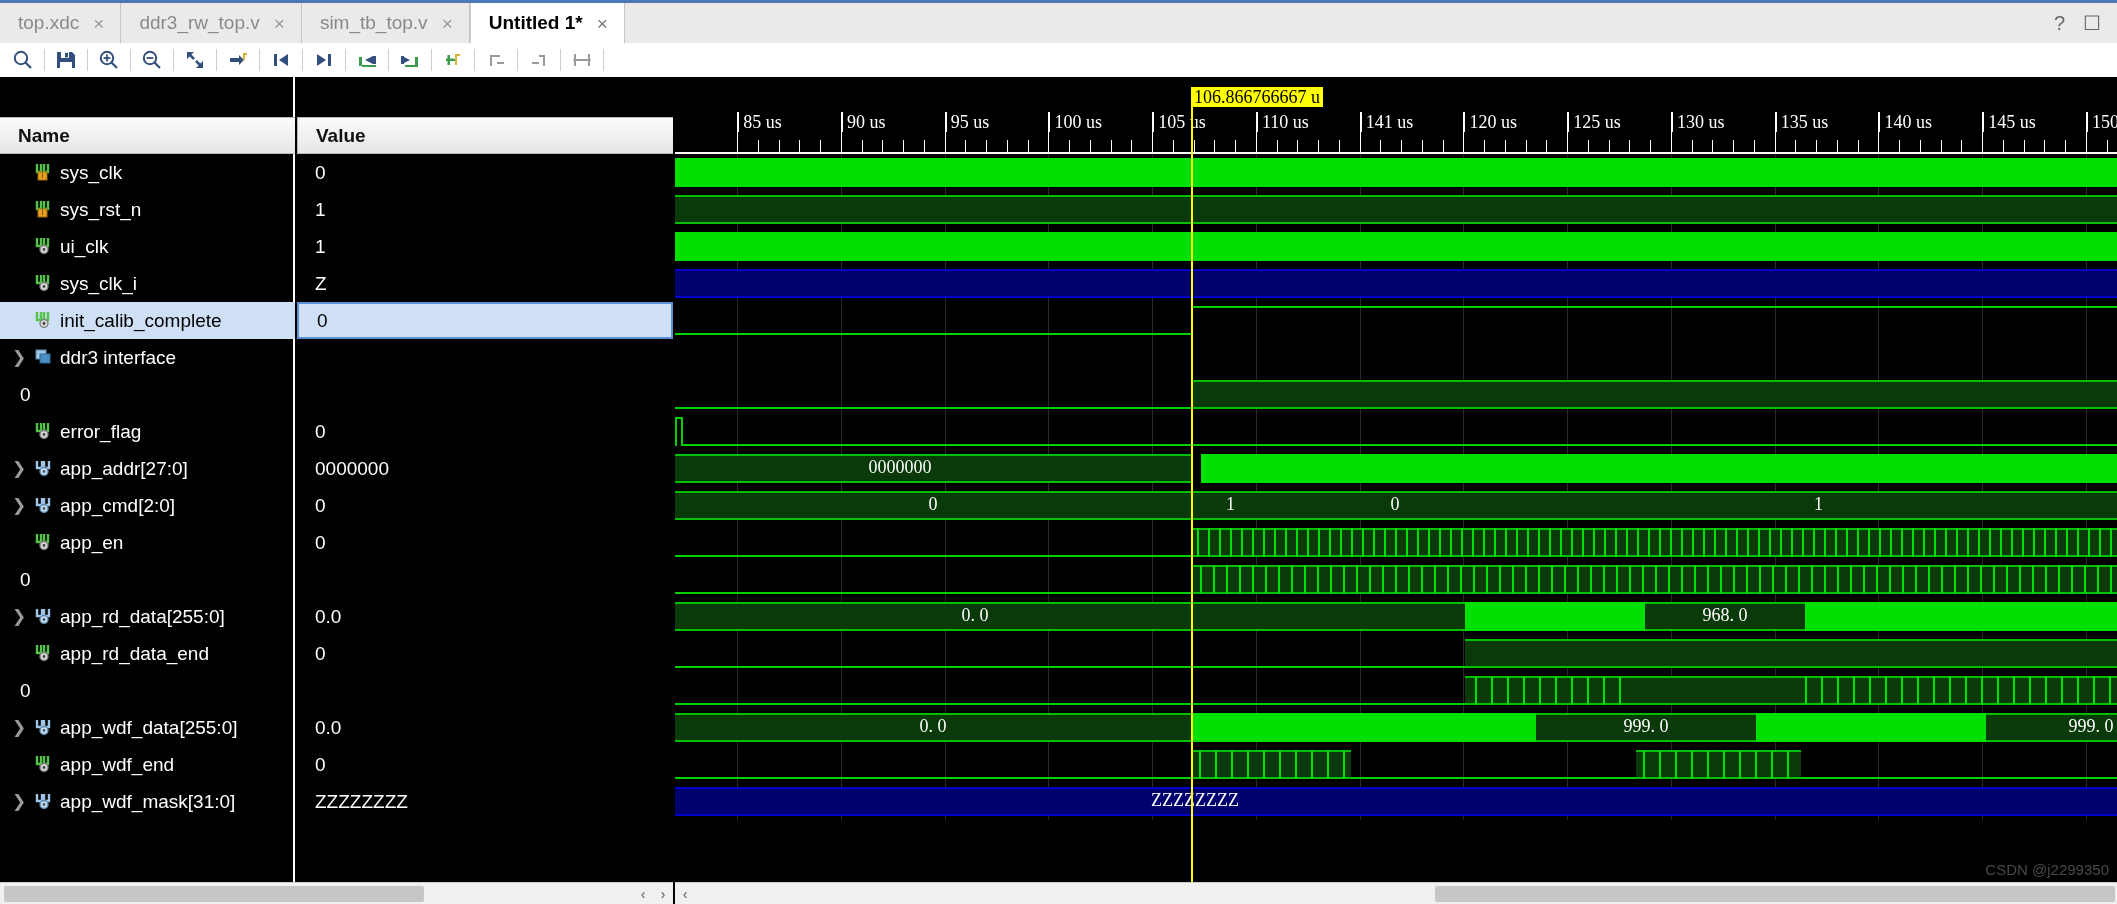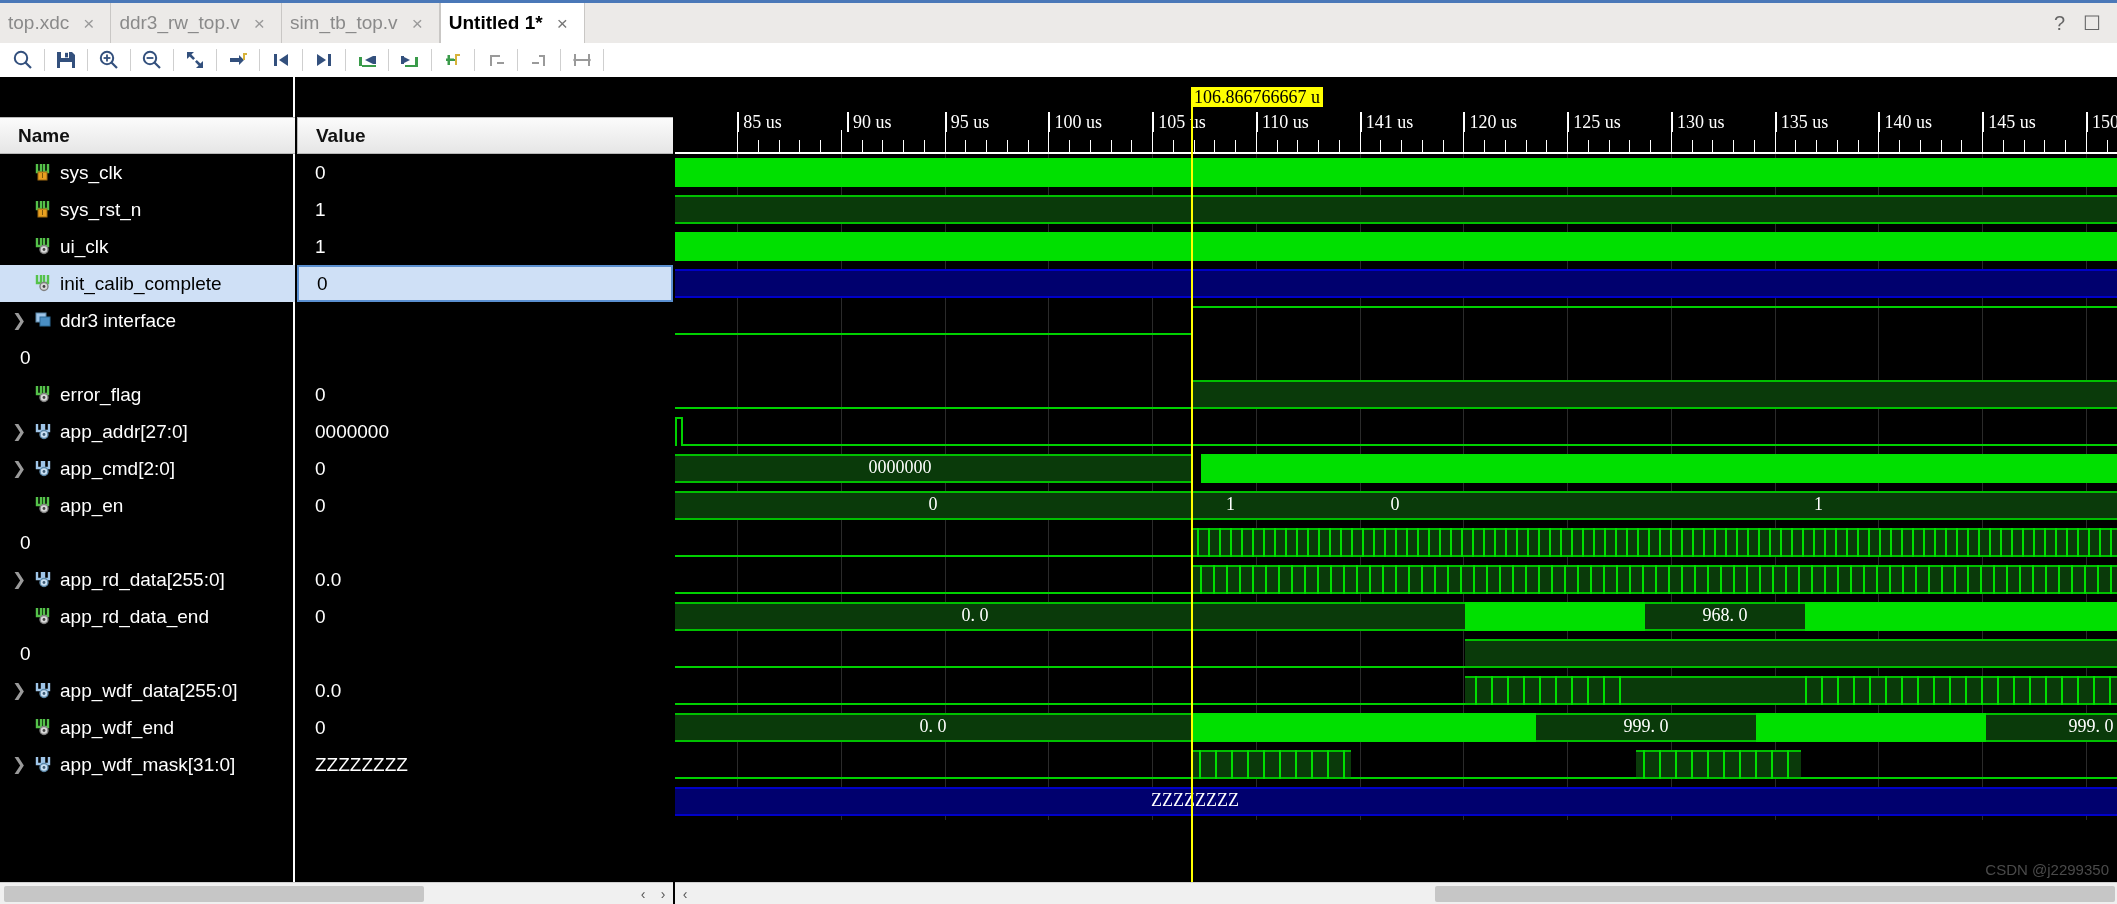--- a/index.html
+++ b/index.html
@@ -13,21 +13,21 @@
 
   
   .tabbar {
     position: absolute; left: 0; top: 0; width: 2117px; height: 43px;
     background: #eceae8;
     border-top: 3px solid #4a78b8;
     display: flex; align-items: stretch;
   }
   .tab {
     display: flex; align-items: center; gap: 14px;
-    padding: 0 16px 0 8px;
+    padding: 0 16px 0 18px;
     font-size: 19px; color: #8a8a8a;
     border-right: 1px solid #c9c7c5;
     background: #eceae8;
     position: relative;
   }
   .tab .tab-label { white-space: nowrap; }
   .tab .tab-close { font-size: 19px; color: #9a9a9a; line-height: 1; }
   .tab.active {
     background: #ffffff; color: #000000; font-weight: bold;
     border-right: 1px solid #c9c7c5;
@@ -421,20 +421,37 @@
               <path d="M3 1 v8 h4 v-8" fill="none" stroke="#55c24a" stroke-width="2.4"></path>
               <path d="M10 1 v8 h4 v-8" fill="none" stroke="#55c24a" stroke-width="2.4"></path>
               <circle cx="10" cy="12.5" r="4" fill="#d8d8d8" stroke="#808080" stroke-width="1.4"></circle>
               <circle cx="10" cy="12.5" r="1.4" fill="#404040"></circle>
             </svg>
           </span>
           <span>ui_clk</span>
         </div>
         <div class="vl">
           <span>1</span>
+        </div>
+      </div>
+      <div class="row">
+        <div class="nm">
+          <span class="expander empty">❯</span>
+          <span class="sig-icon">
+            <svg width="20" height="18" viewBox="0 0 20 18">
+              <path d="M3 1 v8 h4 v-8" fill="none" stroke="#55c24a" stroke-width="2.4"></path>
+              <path d="M10 1 v8 h4 v-8" fill="none" stroke="#55c24a" stroke-width="2.4"></path>
+              <circle cx="10" cy="12.5" r="4" fill="#d8d8d8" stroke="#808080" stroke-width="1.4"></circle>
+              <circle cx="10" cy="12.5" r="1.4" fill="#404040"></circle>
+            </svg>
+          </span>
+          <span>sys_clk_i</span>
+        </div>
+        <div class="vl">
+          <span>Z</span>
         </div>
       </div>
       <div class="row selected">
         <div class="nm">
           <span class="expander empty">❯</span>
           <span class="sig-icon">
             <svg width="20" height="18" viewBox="0 0 20 18">
               <path d="M3 1 v8 h4 v-8" fill="none" stroke="#55c24a" stroke-width="2.4"></path>
               <path d="M10 1 v8 h4 v-8" fill="none" stroke="#55c24a" stroke-width="2.4"></path>
               <circle cx="10" cy="12.5" r="4" fill="#d8d8d8" stroke="#808080" stroke-width="1.4"></circle>
@@ -635,21 +652,21 @@
   <div class="wave-area">
     <div class="ruler" id="ruler">
       <div class="ruler-line"></div>
     <div class="tick major" style="left: 62.2446px;"></div>
         <div class="tick-label" style="left: 62.2446px;">85 us</div>
         <div class="tick" style="left: 82.9928px;"></div>
         <div class="tick" style="left: 103.741px;"></div>
         <div class="tick" style="left: 124.489px;"></div>
         <div class="tick" style="left: 145.237px;"></div>
         <div class="tick major" style="left: 165.986px;"></div>
-        <div class="tick-label" style="left: 165.986px; margin-left: 6px;">90 us</div>
+        <div class="tick-label" style="left: 165.986px;">90 us</div>
         <div class="tick" style="left: 186.734px;"></div>
         <div class="tick" style="left: 207.482px;"></div>
         <div class="tick" style="left: 228.23px;"></div>
         <div class="tick" style="left: 248.978px;"></div>
         <div class="tick major" style="left: 269.727px;"></div>
         <div class="tick-label" style="left: 269.727px;">95 us</div>
         <div class="tick" style="left: 290.475px;"></div>
         <div class="tick" style="left: 311.223px;"></div>
         <div class="tick" style="left: 331.971px;"></div>
         <div class="tick" style="left: 352.719px;"></div>

